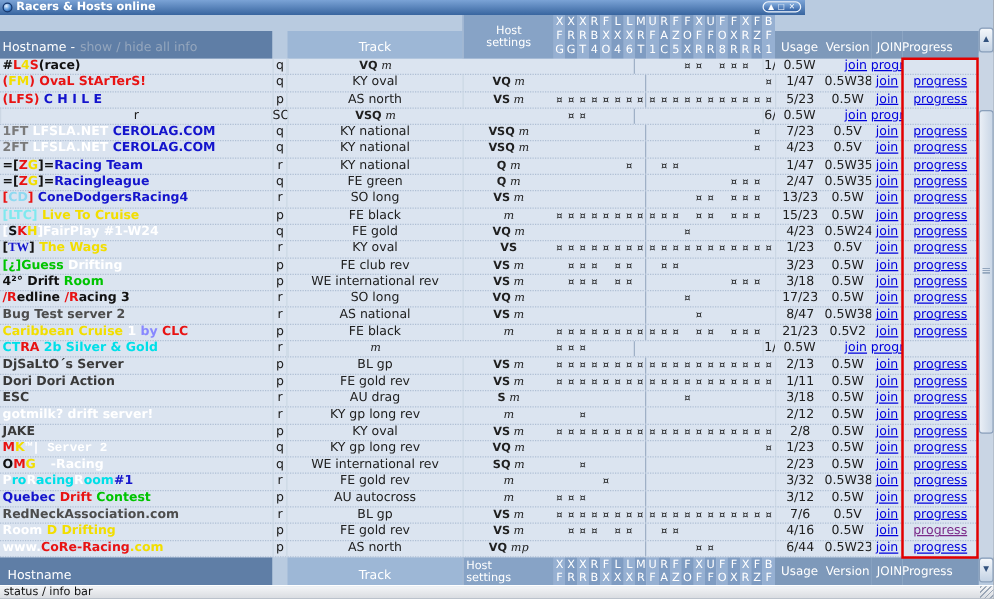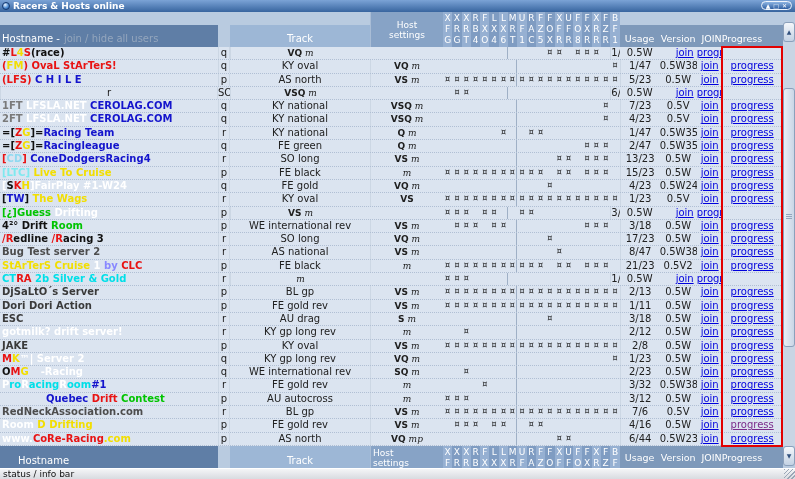--- a/index.html
+++ b/index.html
@@ -1,19 +1,19 @@
 <!DOCTYPE html>
 <html><head>
 <meta charset="utf-8">
 <style>
   html,body{margin:0;padding:0;background:#888;}
   *{box-sizing:border-box;}
   .win{position:relative;width:795px;height:479px;background:#b9cbe0;overflow:hidden;
        font-family:"DejaVu Sans",sans-serif; --cols:218px 12px 140px 73px repeat(19,9.3px) 40px 37px 25px 61px;}
-  .titlebar{position:absolute;left:0;top:0;width:795px;height:12px;
+  .titlebar{position:absolute;left:0;top:0;width:644px;height:12px;
             background:linear-gradient(#7ba3d6,#38659f);display:flex;align-items:center;
             color:#fff;font-size:9px;font-weight:bold;padding-left:2px;}
   .appicon{width:8px;height:8px;border-radius:50%;flex:0 0 8px;
            background:radial-gradient(circle at 35% 30%,#eaf3ff,#5190d6 55%,#1c4c94);
            border:1px solid #16386e;margin-right:3px;}
   .winbtns{position:absolute;right:3px;top:1px;height:9px;display:flex;align-items:center;gap:3px;
            padding:0 4px;background:linear-gradient(#8db4e2,#2f5fa2);border:1px solid #eef4fc;
            border-radius:5px;color:#fff;font-size:6px;line-height:7px;}
   .winbtns span{cursor:pointer;}
   .hdr,.ftr,.row{display:grid;grid-template-columns:var(--cols);}
@@ -42,21 +42,21 @@
   .c.set i{font-family:"DejaVu Serif",serif;font-style:italic;font-size:9px;}
   .c.car{text-align:center;font-size:8px;line-height:12px;color:#111;}
   .c.car.div8{border-right:1px solid #9fb0c6;}
   .c.usage{text-align:center;border-left:1px solid #ccd7e4;}
   .c.ver{text-align:center;}
   .c.join{text-align:right;padding-right:3px;}
   .c.prog{text-align:center;}
   .link{color:#0000dd;text-decoration:underline;cursor:pointer;}
   .link.visited{color:#7a2a8a;}
   .ftr{position:absolute;left:0;top:446px;width:783px;height:22px;}
-  .f-host{background:#5f7ea6;color:#fff;font-size:10px;display:flex;align-items:flex-end;padding:0 0 2px 18px;}
+  .f-host{background:#5f7ea6;color:#fff;font-size:10px;display:flex;align-items:flex-end;padding:0 0 2px 6px;}
   .f-flag{background:#b9cbe0;}
   .f-track{background:#9db7d6;color:#fff;font-size:10px;display:flex;align-items:flex-end;justify-content:center;padding-bottom:2px;}
   .f-set{background:#87a3c6;color:#fff;font-size:9px;line-height:10px;padding:2px 0 0 2px;overflow:hidden;border-left:1px solid #a9bdd6;}
   .fcar{font-size:9px;line-height:11px;color:#fff;text-align:center;overflow:hidden;}
   .f-band{background:#7e99ba;color:#fff;font-size:9.5px;display:flex;align-items:center;justify-content:center;white-space:nowrap;overflow:hidden;}
   .f-join{justify-content:flex-end;} .f-prog{justify-content:flex-start;}
   .status{position:absolute;left:0;top:468px;width:795px;height:11px;color:#111;
           background:linear-gradient(#f4f5f7,#d8dbe0);border-top:1px solid #fff;
           font-size:9px;line-height:10px;padding-left:3px;}
   .grip{position:absolute;right:0;bottom:0;width:11px;height:10px;
@@ -82,21 +82,21 @@
     <span class="winbtns">
       <span>▲</span>
       <span>□</span>
       <span>✕</span>
     </span>
   </div>
 
   <div class="hdr" id="hdr">
     <div class="h-host">
       <span>Hostname -</span>
-      <span class="dim">join / hide all users</span>
+      <span class="dim">show / hide all info</span>
     </div>
     <div class="h-flag"></div>
     <div class="h-track">Track</div>
     <div class="h-set">
       <span>Host</span>
       <span>settings</span>
     </div>
     <div class="hcar even">X<br>F<br>G</div>
       <div class="hcar odd">X<br>R<br>G</div>
       <div class="hcar even">X<br>R<br>T</div>
@@ -434,21 +434,21 @@
         <div class="c car"></div>
         <div class="c car"></div>
         <div class="c car"></div>
         <div class="c car"></div>
         <div class="c usage">4/23</div>
         <div class="c ver">0.5W24</div>
         <div class="c join"><span class="link">join</span></div>
         <div class="c prog"><span class="link">progress</span></div>
       </div>
       <div class="row">
-        <div class="c name"><span style="color: rgb(17, 17, 17);">[</span><span style="color: rgb(20, 20, 204);">TW</span><span style="color: rgb(17, 17, 17);">] </span><span style="color: rgb(242, 222, 0);">The Wags</span></div>
+        <div class="c name"><span style="color: rgb(17, 17, 17);">[</span><span style="color: rgb(20, 20, 204); font-family: Liberation Serif, serif;">TW</span><span style="color: rgb(17, 17, 17);">] </span><span style="color: rgb(242, 222, 0);">The Wags</span></div>
         <div class="c flag">r</div>
         <div class="c track">KY oval</div>
         <div class="c set"><b>VS</b></div>
         <div class="c car">¤</div>
         <div class="c car">¤</div>
         <div class="c car">¤</div>
         <div class="c car">¤</div>
         <div class="c car">¤</div>
         <div class="c car">¤</div>
         <div class="c car">¤</div>
@@ -465,20 +465,21 @@
         <div class="c car">¤</div>
         <div class="c car">¤</div>
         <div class="c usage">1/23</div>
         <div class="c ver">0.5V</div>
         <div class="c join"><span class="link">join</span></div>
         <div class="c prog"><span class="link">progress</span></div>
       </div>
       <div class="row">
         <div class="c name"><span style="color: rgb(0, 196, 0);">[¿]Guess </span><span style="color: rgb(255, 255, 255);">Drifting</span></div>
         <div class="c flag">p</div>
+        <div class="c track">FE club rev</div>
         <div class="c set"><b>VS</b> <i>m</i></div>
         <div class="c car"></div>
         <div class="c car">¤</div>
         <div class="c car">¤</div>
         <div class="c car">¤</div>
         <div class="c car"></div>
         <div class="c car">¤</div>
         <div class="c car">¤</div>
         <div class="c car div8"></div>
         <div class="c car"></div>
@@ -578,21 +579,21 @@
         <div class="c car"></div>
         <div class="c car"></div>
         <div class="c car"></div>
         <div class="c car"></div>
         <div class="c usage">8/47</div>
         <div class="c ver">0.5W38</div>
         <div class="c join"><span class="link">join</span></div>
         <div class="c prog"><span class="link">progress</span></div>
       </div>
       <div class="row">
-        <div class="c name"><span style="color: rgb(242, 222, 0);">StArTerS Cruise </span><span style="color: rgb(255, 255, 255);">1 </span><span style="color: rgb(136, 136, 255);">by </span><span style="color: rgb(232, 19, 19);">CLC</span></div>
+        <div class="c name"><span style="color: rgb(242, 222, 0);">Caribbean Cruise </span><span style="color: rgb(255, 255, 255);">1 </span><span style="color: rgb(136, 136, 255);">by </span><span style="color: rgb(232, 19, 19);">CLC</span></div>
         <div class="c flag">p</div>
         <div class="c track">FE black</div>
         <div class="c set"><b></b> <i>m</i></div>
         <div class="c car">¤</div>
         <div class="c car">¤</div>
         <div class="c car">¤</div>
         <div class="c car">¤</div>
         <div class="c car">¤</div>
         <div class="c car">¤</div>
         <div class="c car">¤</div>
@@ -780,21 +781,21 @@
         <div class="c car">¤</div>
         <div class="c car">¤</div>
         <div class="c car">¤</div>
         <div class="c car">¤</div>
         <div class="c usage">2/8</div>
         <div class="c ver">0.5W</div>
         <div class="c join"><span class="link">join</span></div>
         <div class="c prog"><span class="link">progress</span></div>
       </div>
       <div class="row">
-        <div class="c name"><span style="color: rgb(232, 19, 19);">M</span><span style="color: rgb(242, 222, 0);">K</span><span style="color: rgb(255, 255, 255);">™| Server 2</span></div>
+        <div class="c name"><span style="color: rgb(232, 19, 19);">M</span><span style="color: rgb(242, 222, 0);">K</span><span style="color: rgb(255, 255, 255); font-family: Liberation Mono, monospace;">™| Server 2</span></div>
         <div class="c flag">q</div>
         <div class="c track">KY gp long rev</div>
         <div class="c set"><b>VQ</b> <i>m</i></div>
         <div class="c car"></div>
         <div class="c car"></div>
         <div class="c car"></div>
         <div class="c car"></div>
         <div class="c car"></div>
         <div class="c car"></div>
         <div class="c car"></div>
@@ -867,21 +868,21 @@
         <div class="c car"></div>
         <div class="c car"></div>
         <div class="c car"></div>
         <div class="c car"></div>
         <div class="c usage">3/32</div>
         <div class="c ver">0.5W38</div>
         <div class="c join"><span class="link">join</span></div>
         <div class="c prog"><span class="link">progress</span></div>
       </div>
       <div class="row">
-        <div class="c name"><span style="color: rgb(20, 20, 204); margin-left: 44px;">Quebec </span><span style="color: rgb(232, 19, 19);">Drift </span><span style="color: rgb(0, 196, 0);">Contest</span></div>
+        <div class="c name"><span style="color: rgb(20, 20, 204);">Quebec </span><span style="color: rgb(232, 19, 19);">Drift </span><span style="color: rgb(0, 196, 0);">Contest</span></div>
         <div class="c flag">p</div>
         <div class="c track">AU autocross</div>
         <div class="c set"><b></b> <i>m</i></div>
         <div class="c car">¤</div>
         <div class="c car">¤</div>
         <div class="c car">¤</div>
         <div class="c car"></div>
         <div class="c car"></div>
         <div class="c car"></div>
         <div class="c car"></div>

